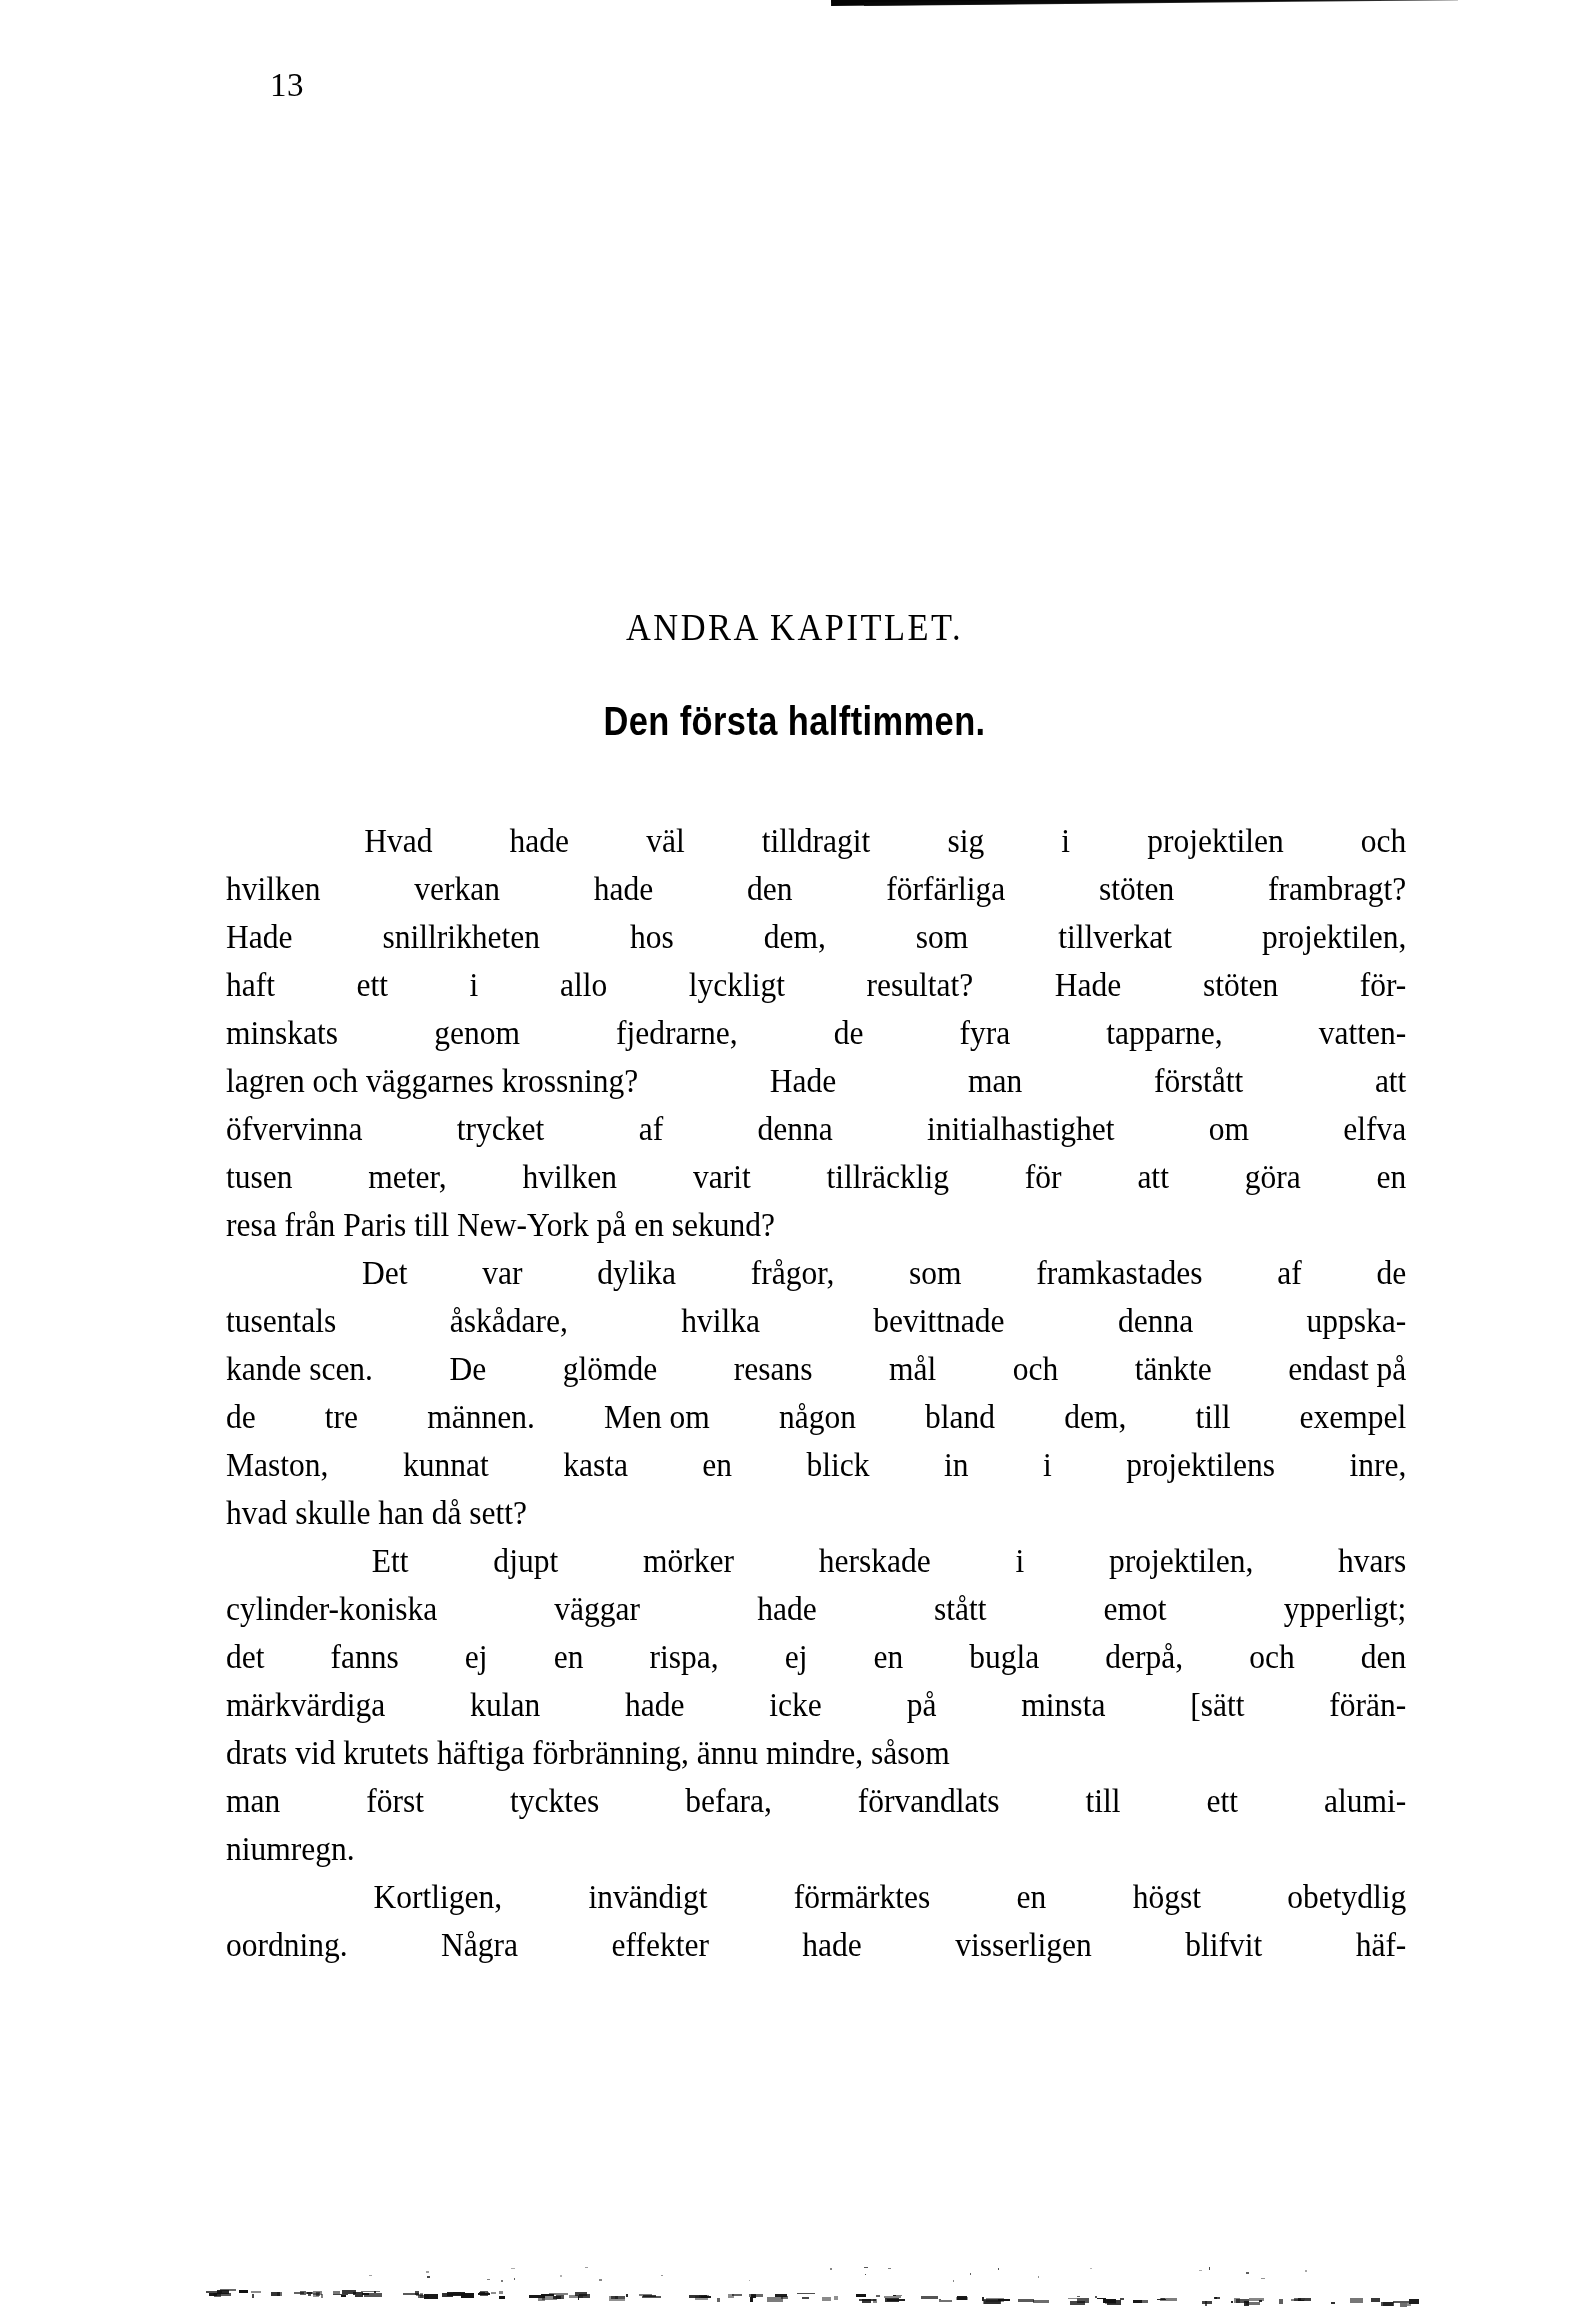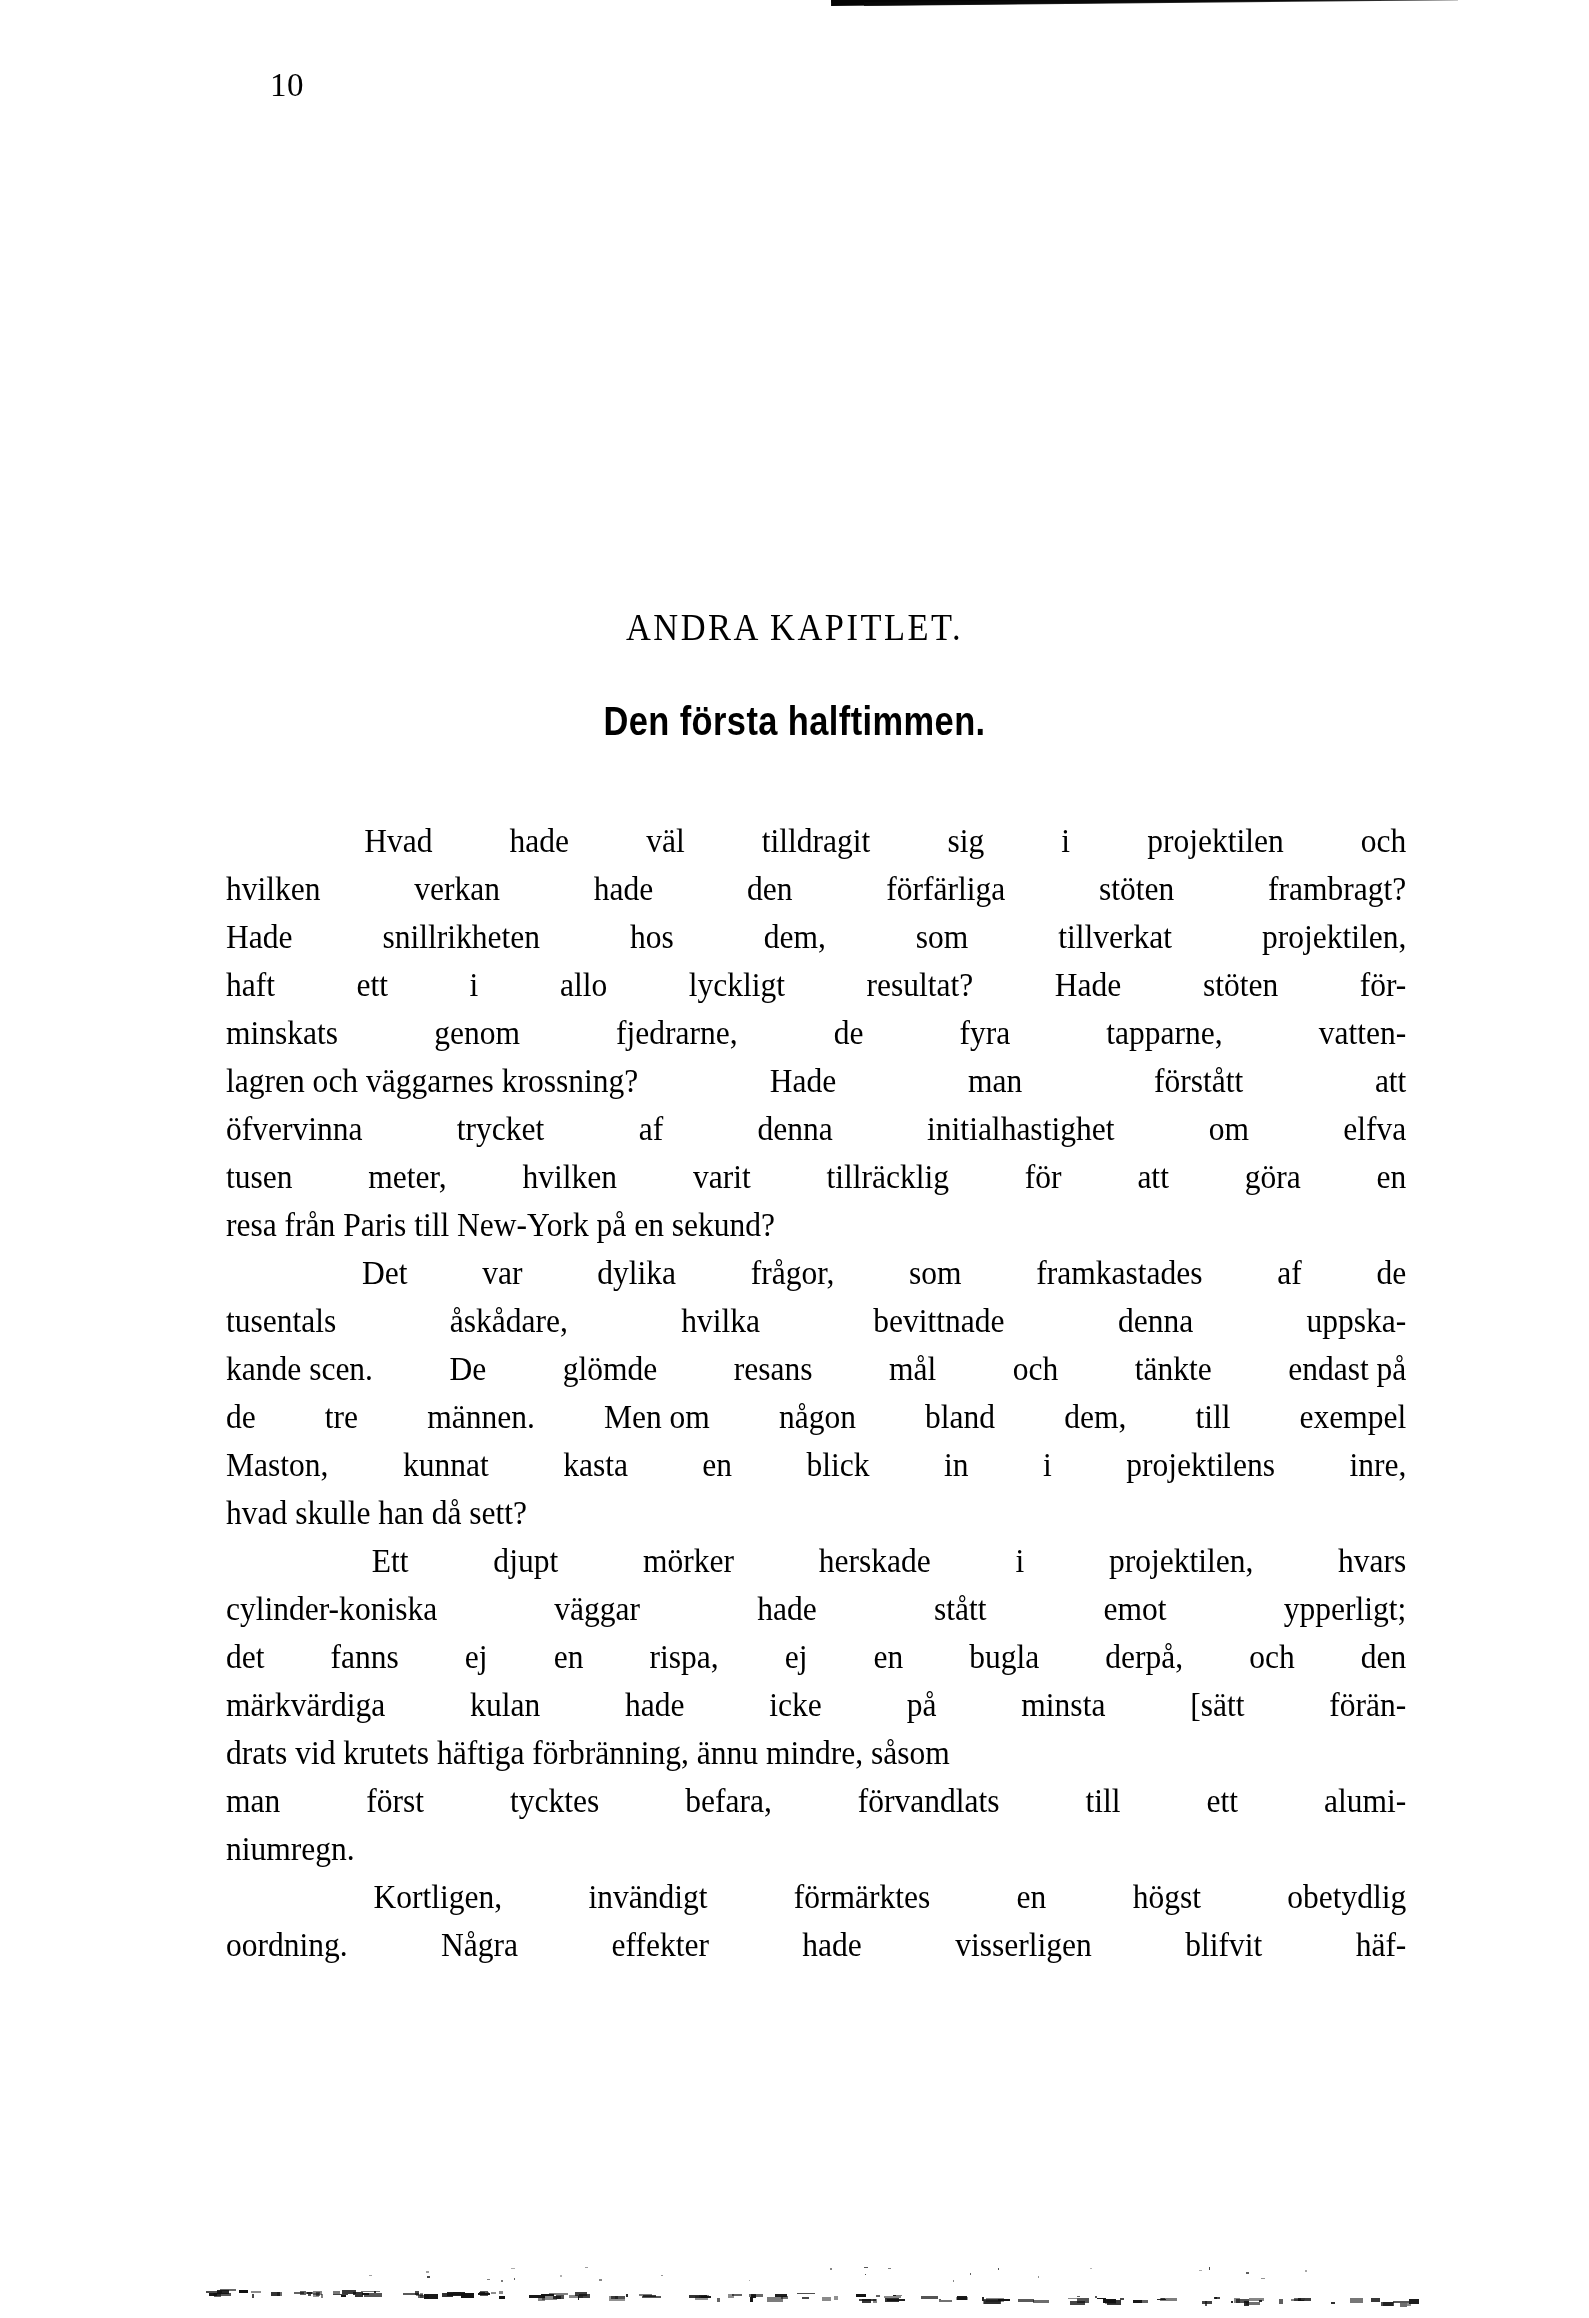--- a/index.html
+++ b/index.html
@@ -134,21 +134,21 @@
   .ln.last { display: block; }
 </style>
 </head>
 <body>
 
 <div id="page">
 
   <div class="scan-edge-top"></div>
   <div class="scan-edge-top-2"></div>
 
-  <div class="folio">10</div>
+  <div class="folio">13</div>
 
   <div class="chapter-label">ANDRA KAPITLET.</div>
   <div class="chapter-title">Den första halftimmen.</div>
 
   <div class="body-block">
 
     <div>
       <div class="ln j ind">
         <span class="indent"></span>
         <span>Hvad</span>

